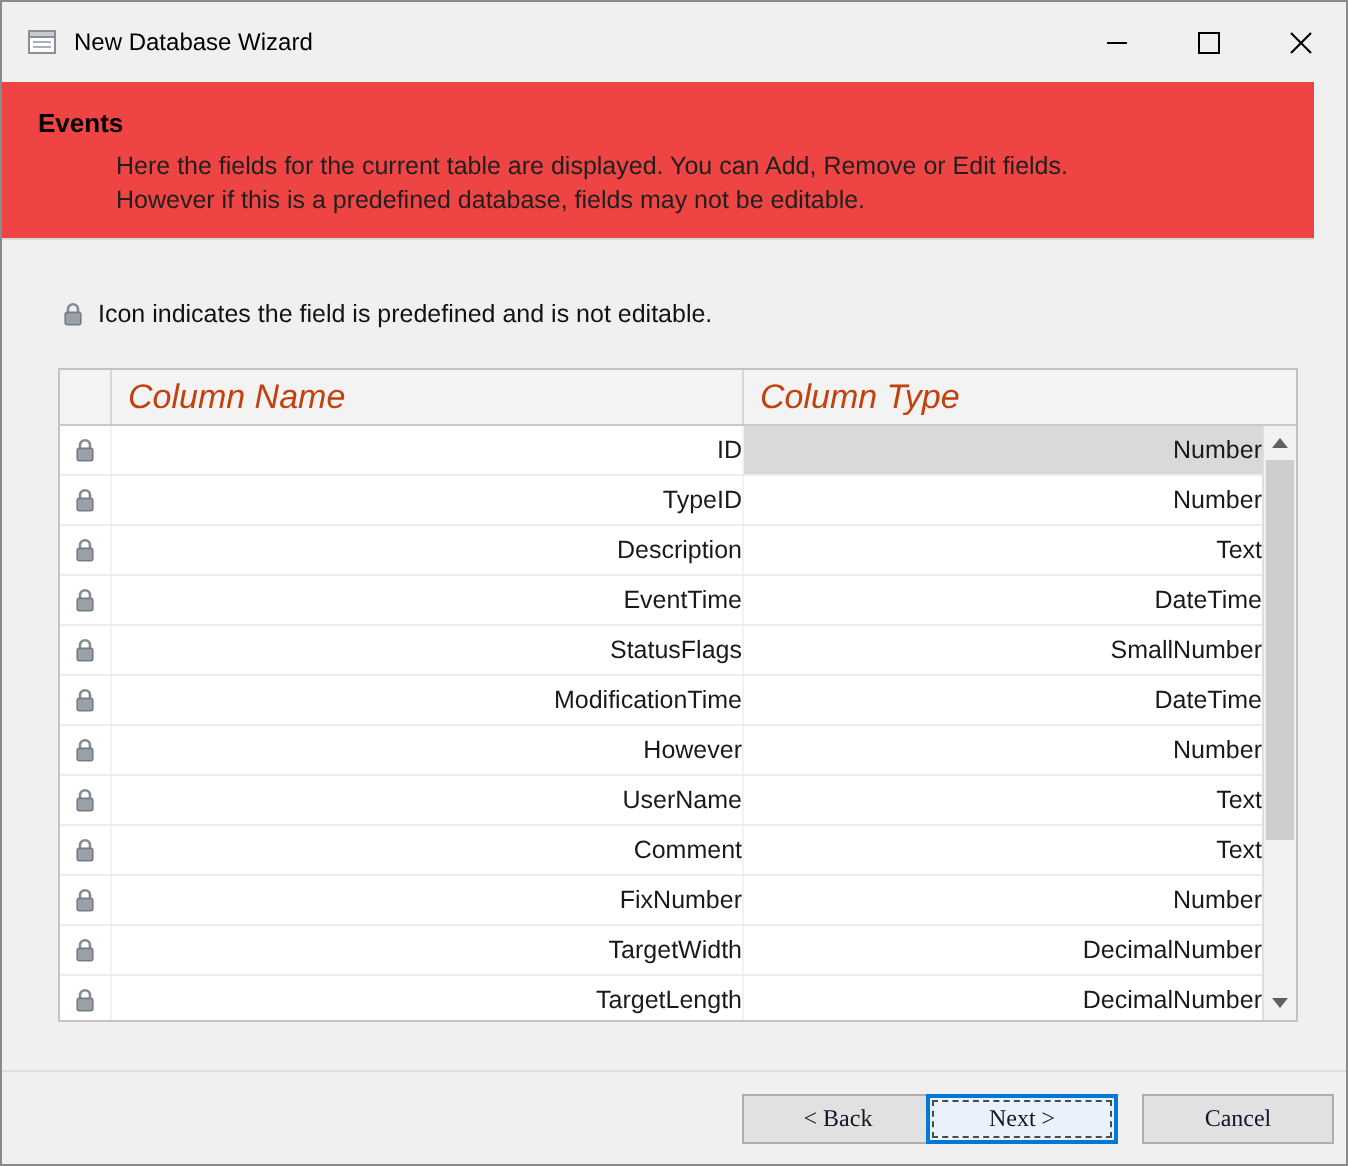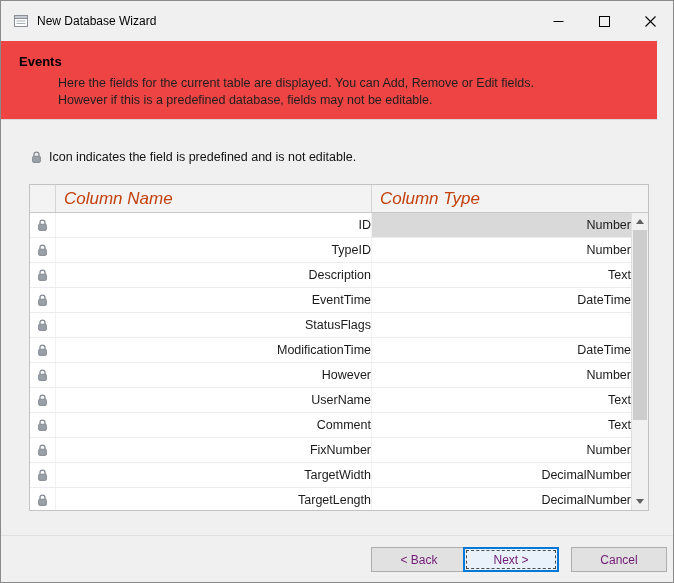--- a/index.html
+++ b/index.html
@@ -70,21 +70,21 @@
   .sb-thumb { position:absolute; top:17px; left:1px; right:1px; height:190px; background:#cdcdcd; }
 
   
   .footer {
     position:absolute; left:0; right:0; bottom:0; height:47px;
     background:#f0f0f0; border-top:1px solid #dfdfdf;
   }
   .btn {
     position:absolute; top:11px; width:96px; height:25px;
     background:#e1e1e1; border:1px solid #adadad;
-    font-family:Liberation Sans, sans-serif; font-size:12px; color:#701a75; cursor:default;
+    font-family:Liberation Serif, serif; font-size:12px; color:#0f172a; cursor:default;
   }
   .btn.back { left:370px; }
   .btn.next { left:462px; background:#e9f2fb; border:1px solid #0078d7; box-shadow: inset 0 0 0 1px #0078d7; outline:1px dashed #4a4a4a; outline-offset:-4px; }
   .btn.cancel { left:570px; }
 </style>
 </head>
 <body>
 
 <div class="dialog">
 
@@ -189,20 +189,21 @@
   </div>
 
   <div class="trow">
     <div class="cell icon">
       <svg width="11" height="13" viewBox="0 0 11 13">
         <path d="M3 5.2 V3.6 a2.5 2.5 0 0 1 5 0 V5.2" fill="none" stroke="#848a93" stroke-width="1.3"></path>
         <rect x="1.6" y="5.2" width="7.8" height="6.2" rx="1.1" fill="#9aa0a8" stroke="#767c85" stroke-width="0.8"></rect>
       </svg>
     </div>
     <div class="cell name">StatusFlags</div>
+    <div class="cell type">SmallNumber</div>
   </div>
 
   <div class="trow">
     <div class="cell icon">
       <svg width="11" height="13" viewBox="0 0 11 13">
         <path d="M3 5.2 V3.6 a2.5 2.5 0 0 1 5 0 V5.2" fill="none" stroke="#848a93" stroke-width="1.3"></path>
         <rect x="1.6" y="5.2" width="7.8" height="6.2" rx="1.1" fill="#9aa0a8" stroke="#767c85" stroke-width="0.8"></rect>
       </svg>
     </div>
     <div class="cell name">ModificationTime</div>

